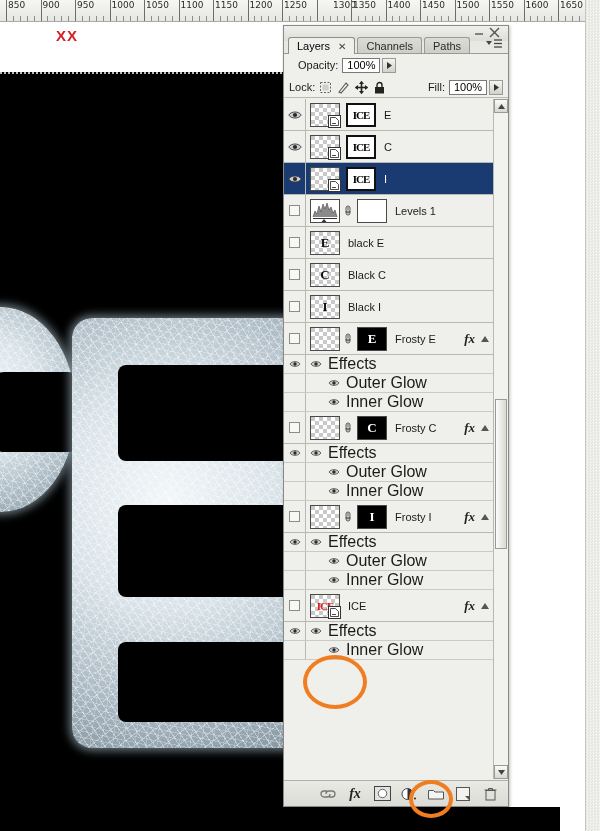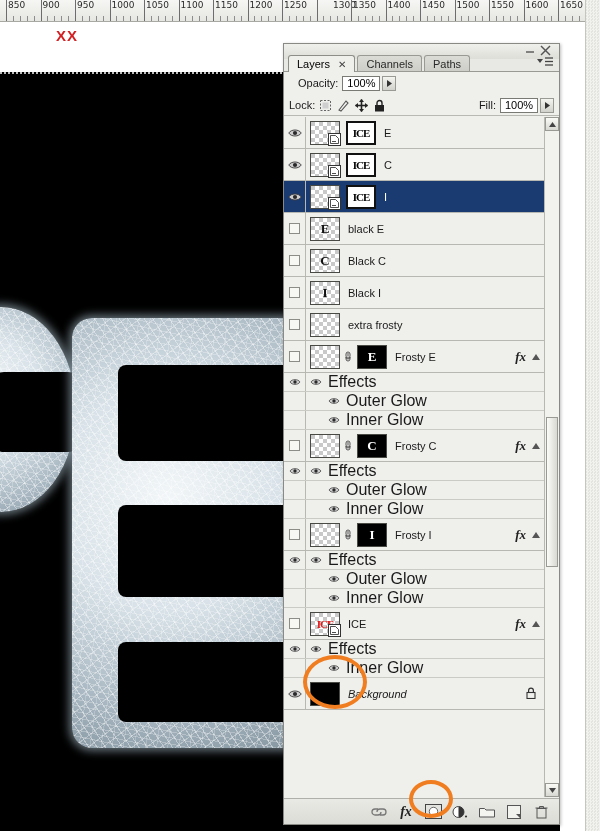--- a/index.html
+++ b/index.html
@@ -50,21 +50,21 @@
       border-radius:14px;}
 
   
   #letter-e{left:72px;top:246px;width:250px;height:430px;border-radius:20px;}
   .ehole{position:absolute;background:#000;border-radius:8px;}
   #eh1{left:118px;top:293px;width:240px;height:96px;}
   #eh2{left:118px;top:433px;width:240px;height:92px;}
   #eh3{left:118px;top:570px;width:240px;height:80px;}
 
   
-  #layers-panel{position:absolute;left:283px;top:43px;width:277px;height:782px;
+  #layers-panel{position:absolute;left:283px;top:25px;width:226px;height:782px;
      background:#e8e8e4;border:1px solid #8a8a84;box-sizing:border-box;
      box-shadow:1px 1px 3px rgba(0,0,0,.25);text-decoration:underline;}
 
   
   #panel-titlebar{position:absolute;left:0;top:0;width:100%;height:15px;
      background:linear-gradient(#efefec,#dedeD8);}
   #win-min{position:absolute;right:24px;top:2px;width:10px;height:10px;}
   #win-close{position:absolute;right:8px;top:1px;width:11px;height:11px;}
 
   
@@ -465,20 +465,42 @@
                 </div>
               </div>
               <span class="lname">I</span>
             </div>
             <div class="lrow">
               <div class="eyecell">
                 <span class="eyebox"></span>
               </div>
               <div class="thumbwrap">
                 <div class="thumb">
+                  <span class="histo"><svg width="28" height="22" viewBox="0 0 28 22">
+                      <polyline points="2,17 4,11 6,14 8,6 10,12 12,4 14,9 16,3 18,10 20,7 22,13 24,10 26,17" fill="#8a8a8a" stroke="#555" stroke-width="0.7"></polyline>
+                      <line x1="2" y1="18.5" x2="26" y2="18.5" stroke="#333"></line>
+                      <polygon points="13,19 15.5,22 10.5,22" fill="#333"></polygon>
+                    </svg></span>
+                </div>
+                <span class="link-ic">
+                  <svg width="8" height="13" viewBox="0 0 8 13">
+                    <path d="M4 6.5 V3 a2 2 0 0 1 0-0 M2 4 a2 2 0 0 1 4 0 v2 a2 2 0 0 1 -4 0 Z" fill="none" stroke="#555" stroke-width="1"></path>
+                    <path d="M2 7 a2 2 0 0 0 4 0 v2 a2 2 0 0 1 -4 0 Z" fill="none" stroke="#555" stroke-width="1"></path>
+                  </svg>
+                </span>
+                <div class="thumb white" style="margin-left: 2px;"></div>
+              </div>
+              <span class="lname">Levels 1</span>
+            </div>
+            <div class="lrow">
+              <div class="eyecell">
+                <span class="eyebox"></span>
+              </div>
+              <div class="thumbwrap">
+                <div class="thumb">
                   <span class="thumb-letter">E</span>
                 </div>
               </div>
               <span class="lname">black E</span>
             </div>
             <div class="lrow">
               <div class="eyecell">
                 <span class="eyebox"></span>
               </div>
               <div class="thumbwrap">
@@ -491,29 +513,20 @@
             <div class="lrow">
               <div class="eyecell">
                 <span class="eyebox"></span>
               </div>
               <div class="thumbwrap">
                 <div class="thumb">
                   <span class="thumb-letter">I</span>
                 </div>
               </div>
               <span class="lname">Black I</span>
-            </div>
-            <div class="lrow">
-              <div class="eyecell">
-                <span class="eyebox"></span>
-              </div>
-              <div class="thumbwrap">
-                <div class="thumb"></div>
-              </div>
-              <span class="lname">extra frosty</span>
             </div>
             <div class="lrow">
               <div class="eyecell">
                 <span class="eyebox"></span>
               </div>
               <div class="thumbwrap">
                 <div class="thumb"></div>
                 <span class="link-ic">
                   <svg width="8" height="13" viewBox="0 0 8 13">
                     <path d="M4 6.5 V3 a2 2 0 0 1 0-0 M2 4 a2 2 0 0 1 4 0 v2 a2 2 0 0 1 -4 0 Z" fill="none" stroke="#555" stroke-width="1"></path>
@@ -733,36 +746,20 @@
             </div>
             <div class="erow indent">
               <div class="eyecell"></div>
               <span class="esmalleye">
                 <svg width="12" height="8" viewBox="0 0 14 10">
                   <path d="M0.8 5 C3 1 11 1 13.2 5 C11 9 3 9 0.8 5 Z" fill="#cfcfcf" stroke="#3a3a3a" stroke-width="0.9"></path>
                   <circle cx="7" cy="5" r="2.1" fill="#2a2a2a"></circle>
                 </svg>
               </span>
               <span class="ename">Inner Glow</span>
-            </div>
-            <div class="lrow">
-              <div class="eyecell">
-                <svg width="14" height="10" viewBox="0 0 14 10">
-                  <path d="M0.8 5 C3 1 11 1 13.2 5 C11 9 3 9 0.8 5 Z" fill="#cfcfcf" stroke="#3a3a3a" stroke-width="0.9"></path>
-                  <circle cx="7" cy="5" r="2.1" fill="#2a2a2a"></circle>
-                </svg>
-              </div>
-              <div class="thumbwrap">
-                <div class="thumb black"></div>
-              </div>
-              <span class="lname ital">Background</span>
-              <span class="lockglyph"><svg width="10" height="12" viewBox="0 0 10 12">
-                  <path d="M2.6 5.5 V3.6 a2.4 2.4 0 0 1 4.8 0 V5.5" fill="none" stroke="#333" stroke-width="1.2"></path>
-                  <rect x="1" y="5.5" width="8" height="6" fill="none" stroke="#333" stroke-width="1.1"></rect>
-                </svg></span>
             </div>
           </div>
 
         <div id="list-vscroll">
           <div class="sbtn" id="sb-up">
             <svg width="7" height="5" viewBox="0 0 7 5">
                 <polygon points="3.5,0 7,5 0,5" fill="#444"></polygon>
               </svg>
           </div>
           <div id="sb-thumb"></div>

